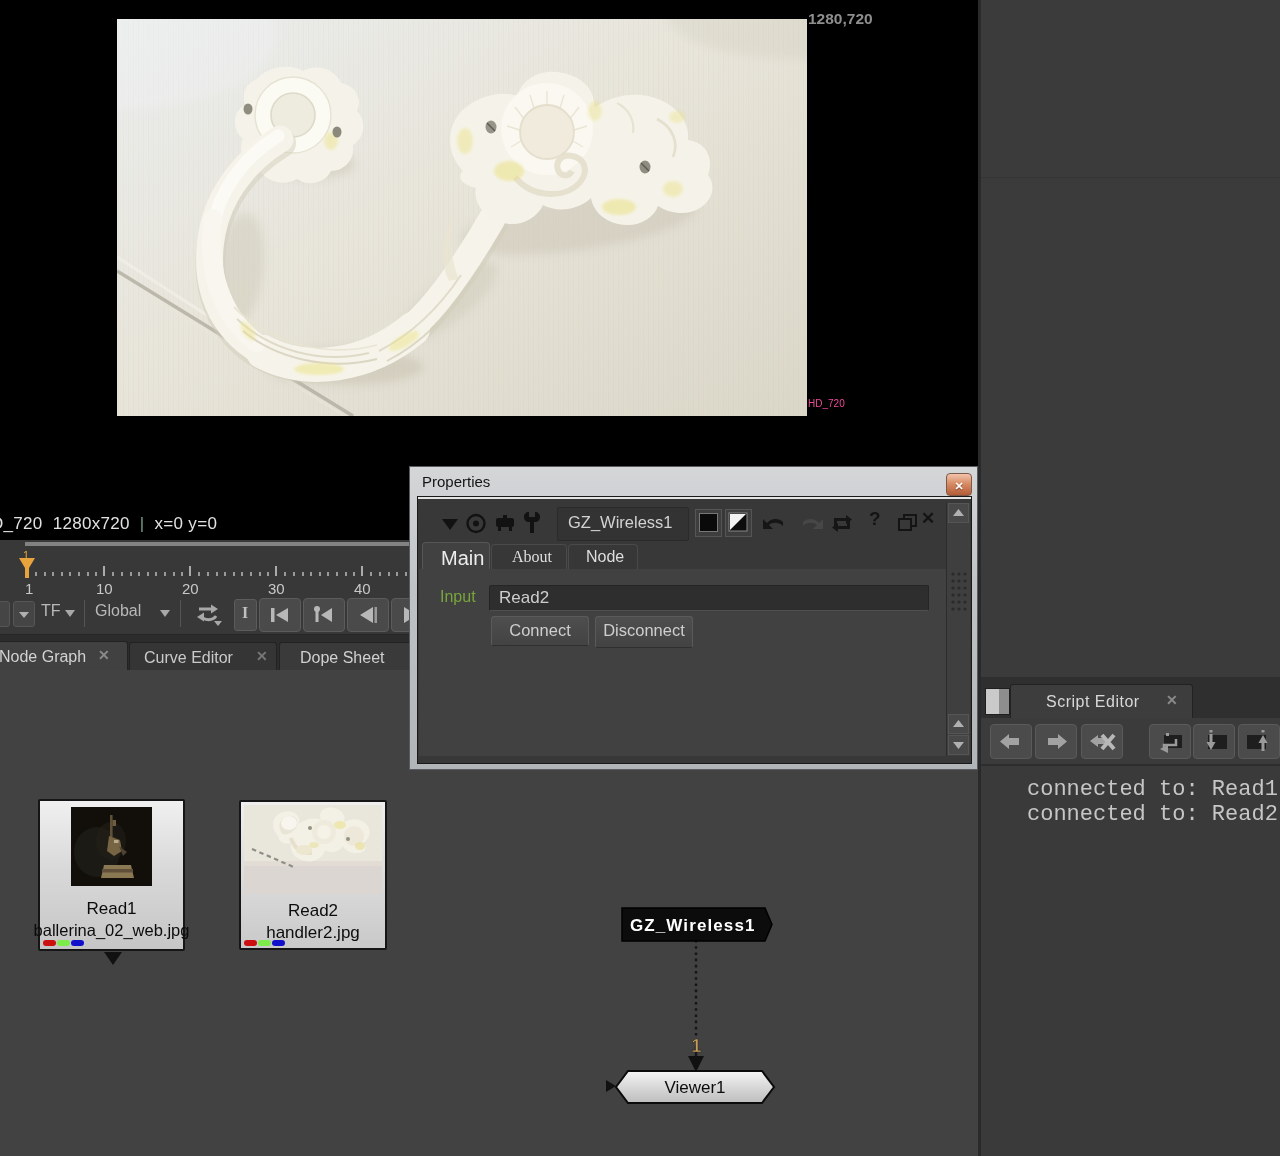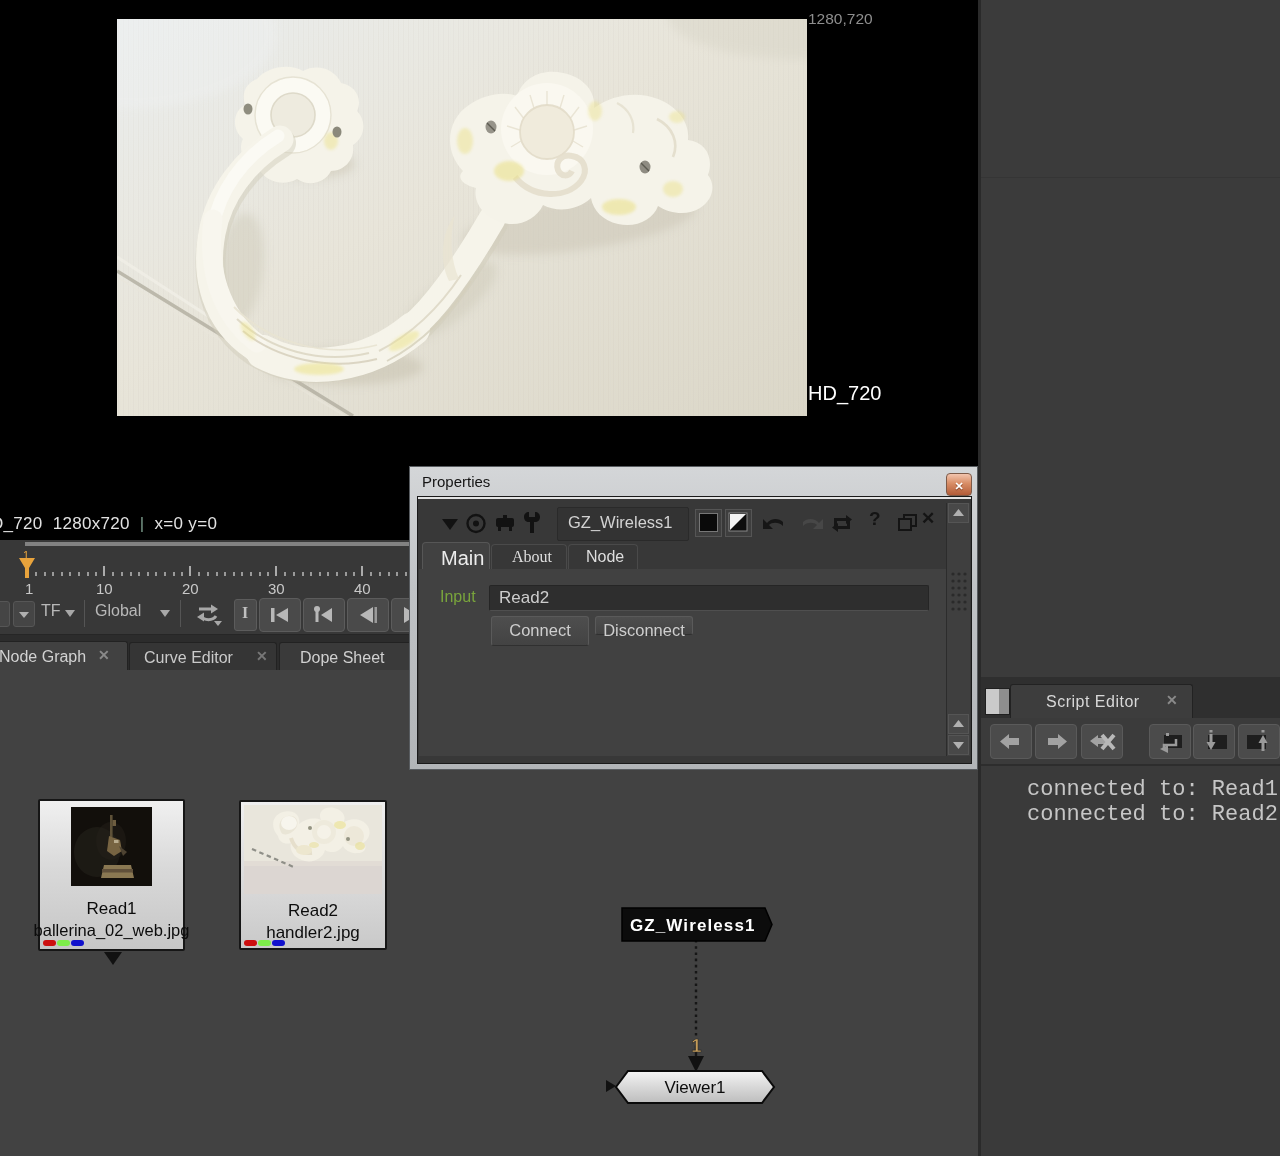--- a/index.html
+++ b/index.html
@@ -100,22 +100,22 @@
 
       <ellipse cx="374" cy="108" rx="5.5" ry="6.5" fill="#97948a"></ellipse>
       <path d="M 370 104 L 378 112" stroke="#5c5a50" stroke-width="1.5"></path>
       <ellipse cx="528" cy="148" rx="5.5" ry="6.5" fill="#8f8c82"></ellipse>
       <path d="M 524 144 L 532 152" stroke="#5c5a50" stroke-width="1.5"></path>
 
       <path d="M 540 100 C 556 108 562 124 556 138" fill="none" stroke="#e0dac7" stroke-width="2.6" opacity="0.8"></path>
       <path d="M 500 84 C 512 90 518 102 516 114" fill="none" stroke="#e4dfcd" stroke-width="2.2" opacity="0.8"></path>
     </svg>
   </div>
-  <div class="abs" style="left:808px;top:10px;color:#8e8e8e;font-size:15.5px;">1280,720</div>
-  <div class="abs" style="left:808px;top:382px;color:#ffffff;font-size:20px;">HD_720</div>
+  <div class="abs" style="left:808px;top:10px;color:#8e8e8e;font-size:15.5px;font-weight:bold;">1280,720</div>
+  <div class="abs" style="left:808px;top:398px;color:#ec4899;font-size:10px;">HD_720</div>
   <div class="abs" style="left:-9px;top:514px;color:#e2e2e2;font-size:17px;letter-spacing:0.3px;">D_720&nbsp; 1280x720&nbsp; <span style="color:#7a9a8a;">|</span>&nbsp; x=0 y=0</div>
 </div>
 
 <div class="abs" id="timeline" style="left:0;top:540px;width:978px;height:94px;background:#383838;">
   <div class="abs" style="left:25px;top:2px;width:950px;height:4px;background:#828282;"></div>
   <svg class="abs" style="left:0;top:6px;" width="978" height="56" id="rulersvg">
 
     <g fill="#9a9a9a">
       <rect x="26" y="26" width="2" height="4"></rect>
         <rect x="35" y="26" width="2" height="4"></rect>
@@ -452,21 +452,21 @@
     </div>
 
     <div class="abs" style="left:1px;top:72px;width:551px;height:187px;background:#414141;">
       <div class="abs" style="left:21px;top:19px;font-size:16px;color:#79a43c;">Input</div>
       <div class="abs" style="left:70px;top:16px;width:440px;height:26px;background:#2e2e2e;border:1px solid #252525;border-bottom-color:#4f4f4f;border-radius:2px;box-sizing:border-box;">
         <span style="position:absolute;left:9px;top:2px;font-size:17px;color:#cdcdcd;">Read2</span>
       </div>
       <div class="abs" style="left:72px;top:47px;width:98px;height:30px;background:linear-gradient(180deg,#4e4e4e,#434343);border:1px solid #5a5a5a;border-bottom-color:#303030;border-radius:3px;box-sizing:border-box;text-align:center;">
         <span style="position:relative;top:4px;font-size:16.5px;color:#cecece;">Connect</span>
       </div>
-      <div class="abs" style="left:176px;top:47px;width:98px;height:19px;background:linear-gradient(180deg,#4e4e4e,#434343);border:1px solid #5a5a5a;border-bottom-color:#303030;border-radius:3px;box-sizing:border-box;text-align:center;">
+      <div class="abs" style="left:176px;top:47px;width:98px;height:32px;background:linear-gradient(180deg,#4e4e4e,#434343);border:1px solid #5a5a5a;border-bottom-color:#303030;border-radius:3px;box-sizing:border-box;text-align:center;">
         <span style="position:relative;top:4px;font-size:16.5px;color:#cecece;">Disconnect</span>
       </div>
     </div>
 
     <div class="abs" style="left:528px;top:6px;width:24px;height:253px;background:#3f3f3f;border-left:1px solid #2c2c2c;box-sizing:border-box;">
       <div class="abs" style="left:1px;top:0px;width:21px;height:20px;background:#484848;border:1px solid #555;box-sizing:border-box;">
         <svg width="19" height="18">
             <path d="M 4 12 L 15 12 L 9.5 5 Z" fill="#b0b0b0"></path>
           </svg>
       </div>

